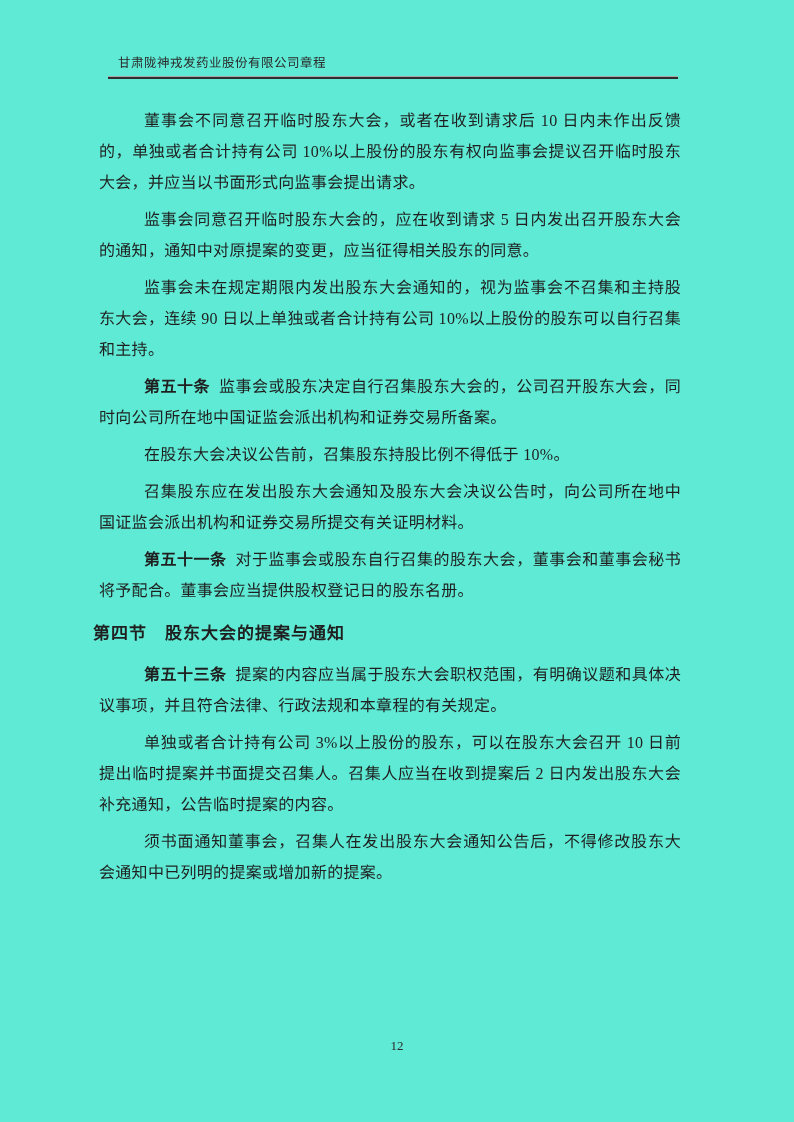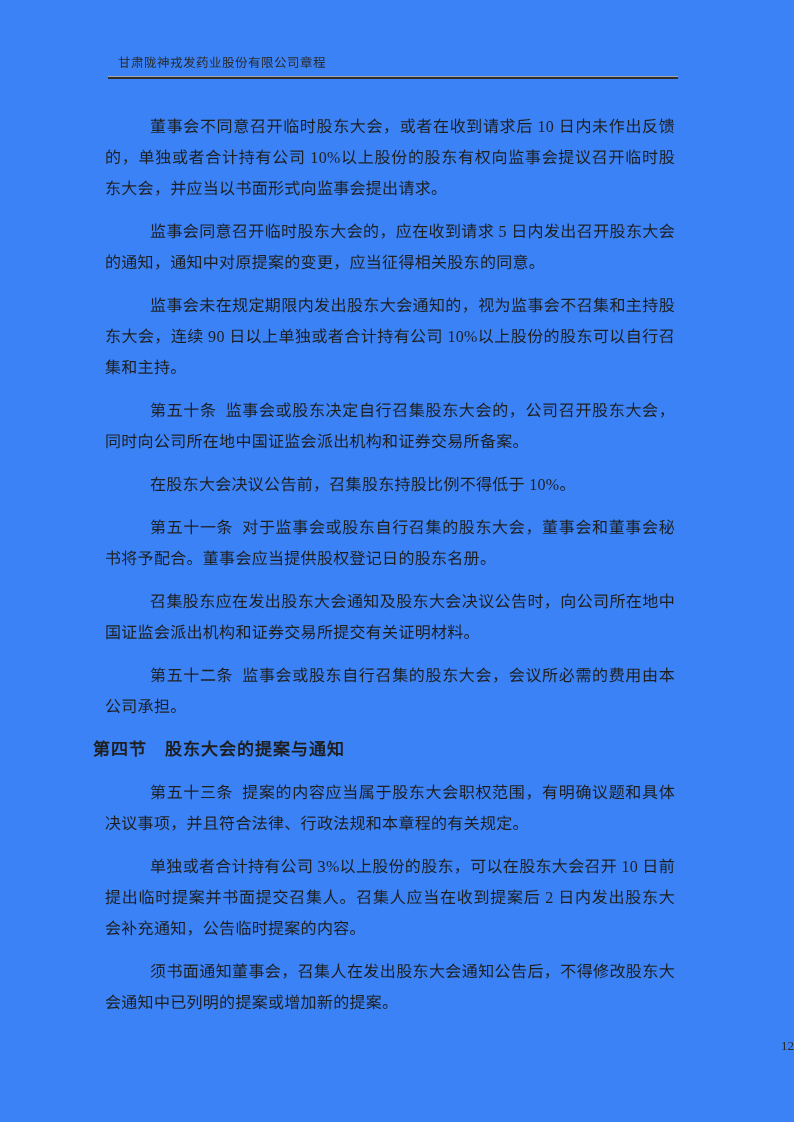--- a/index.html
+++ b/index.html
@@ -4,21 +4,21 @@
 <style>
   html, body {
     margin: 0;
     padding: 0;
     background: #ffffff;
   }
   .page {
     position: relative;
     width: 794px;
     height: 1122px;
-    background: #3b82f6;
+    background: #5eead4;
     overflow: hidden;
     font-family: "Liberation Serif", "DejaVu Serif", serif;
     color: #1f1f1f;
   }
   
   .page-header {
     position: absolute;
     left: 108px;
     top: 52px;
     width: 570px;
@@ -44,41 +44,41 @@
     position: absolute;
     left: 93px;
     top: 99px;
     width: 594px;
     font-size: 16px;
     line-height: 31px;
     text-align: justify;
     letter-spacing: 0.3px;
   }
   .para {
-    margin: 12px;
+    margin: 6px;
     text-indent: 45px;
   }
   .para .lead {
-    font-weight: normal;
+    font-weight: bold;
     margin-right: 9px;
   }
   .section-heading {
     margin: 12px 0 10px 0;
     text-indent: 0;
     font-size: 17px;
     font-weight: bold;
     letter-spacing: 1px;
   }
   
   .page-footer {
     position: absolute;
     left: 0;
     top: 1038px;
     width: 794px;
-    text-align: right;
+    text-align: center;
     font-size: 13px;
     color: #2a2a2a;
   }
 </style>
 </head>
 <body>
 
 <div class="page">
 
   <header class="page-header">
@@ -89,23 +89,22 @@
     </div>
   </header>
 
   <main class="doc-body">
 
   <p class="para"><span>董事会不同意召开临时股东大会，或者在收到请求后 10 日内未作出反馈的，单独或者合计持有公司 10%以上股份的股东有权向监事会提议召开临时股东大会，并应当以书面形式向监事会提出请求。</span></p>
       <p class="para"><span>监事会同意召开临时股东大会的，应在收到请求 5 日内发出召开股东大会的通知，通知中对原提案的变更，应当征得相关股东的同意。</span></p>
       <p class="para"><span>监事会未在规定期限内发出股东大会通知的，视为监事会不召集和主持股东大会，连续 90 日以上单独或者合计持有公司 10%以上股份的股东可以自行召集和主持。</span></p>
       <p class="para"><span class="lead">第五十条</span><span>监事会或股东决定自行召集股东大会的，公司召开股东大会，同时向公司所在地中国证监会派出机构和证券交易所备案。</span></p>
       <p class="para"><span>在股东大会决议公告前，召集股东持股比例不得低于 10%。</span></p>
+      <p class="para"><span>召集股东应在发出股东大会通知及股东大会决议公告时，向公司所在地中国证监会派出机构和证券交易所提交有关证明材料。</span></p>
       <p class="para"><span class="lead">第五十一条</span><span>对于监事会或股东自行召集的股东大会，董事会和董事会秘书将予配合。董事会应当提供股权登记日的股东名册。</span></p>
-      <p class="para"><span>召集股东应在发出股东大会通知及股东大会决议公告时，向公司所在地中国证监会派出机构和证券交易所提交有关证明材料。</span></p>
-      <p class="para"><span class="lead">第五十二条</span><span>监事会或股东自行召集的股东大会，会议所必需的费用由本公司承担。</span></p>
       <h2 class="section-heading"><span>第四节　股东大会的提案与通知</span></h2>
       <p class="para"><span class="lead">第五十三条</span><span>提案的内容应当属于股东大会职权范围，有明确议题和具体决议事项，并且符合法律、行政法规和本章程的有关规定。</span></p>
       <p class="para"><span>单独或者合计持有公司 3%以上股份的股东，可以在股东大会召开 10 日前提出临时提案并书面提交召集人。召集人应当在收到提案后 2 日内发出股东大会补充通知，公告临时提案的内容。</span></p>
       <p class="para"><span>须书面通知董事会，召集人在发出股东大会通知公告后，不得修改股东大会通知中已列明的提案或增加新的提案。</span></p>
     </main>
 
   <footer class="page-footer">
     <span>12</span>
   </footer>
 

